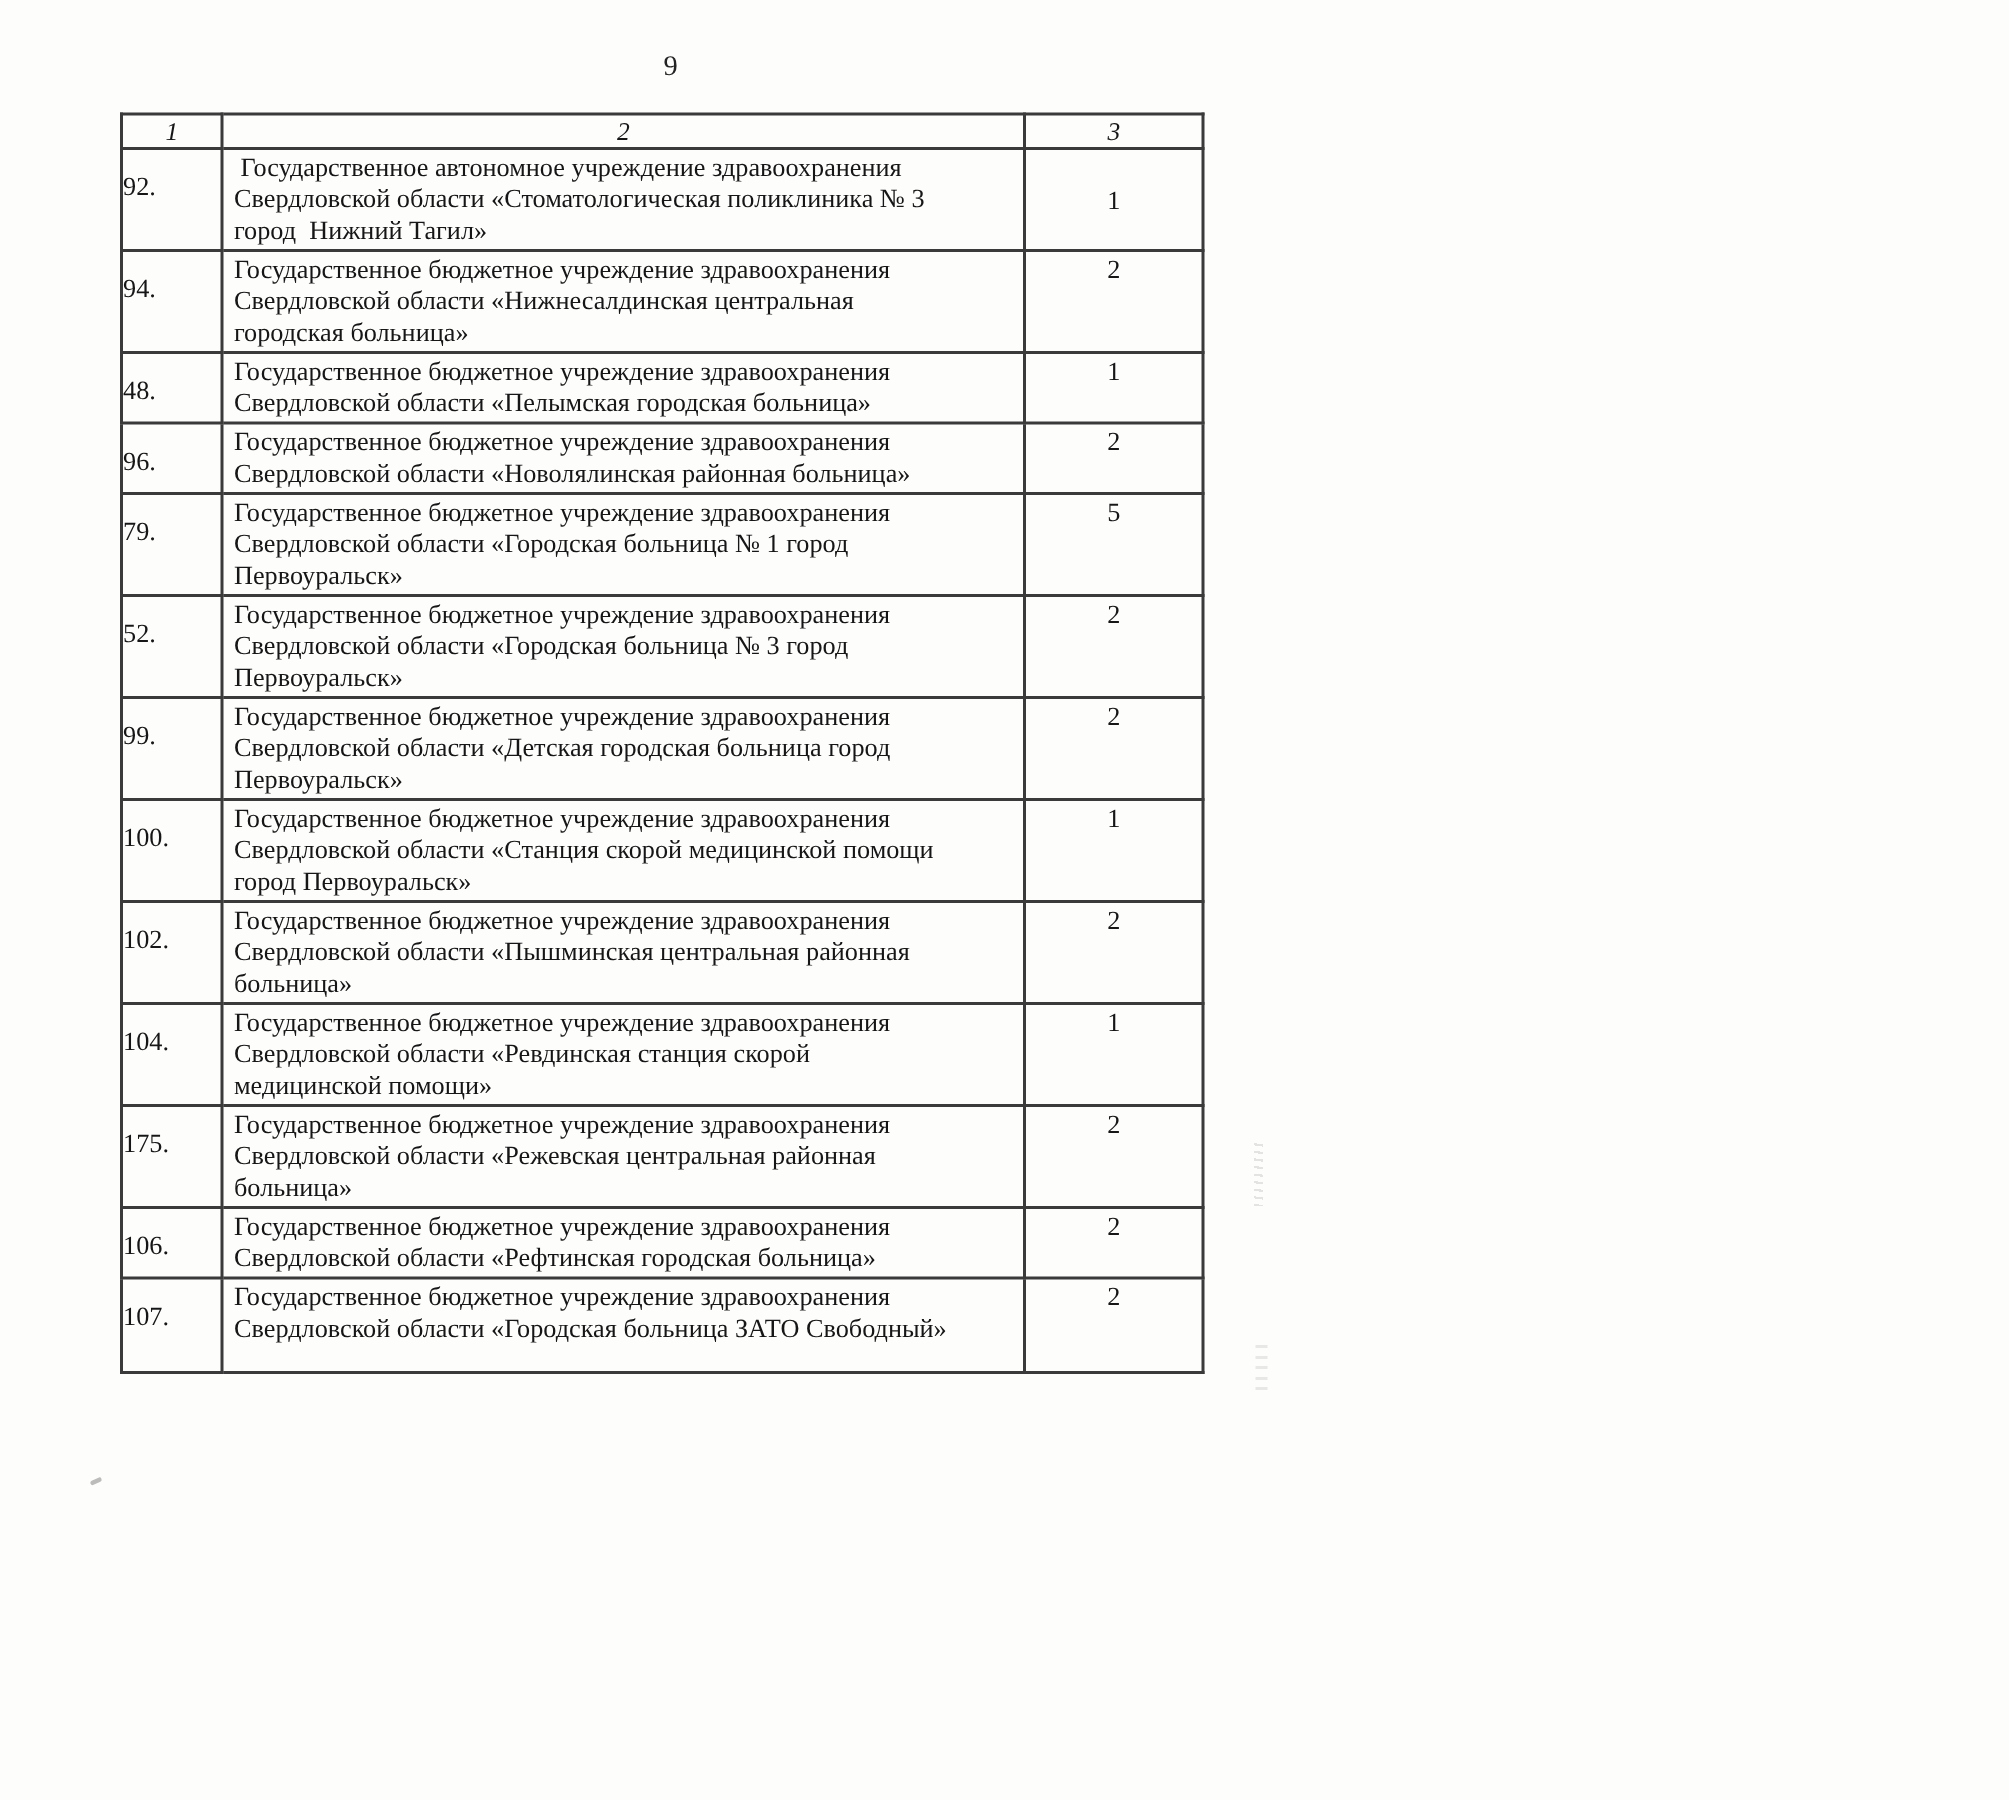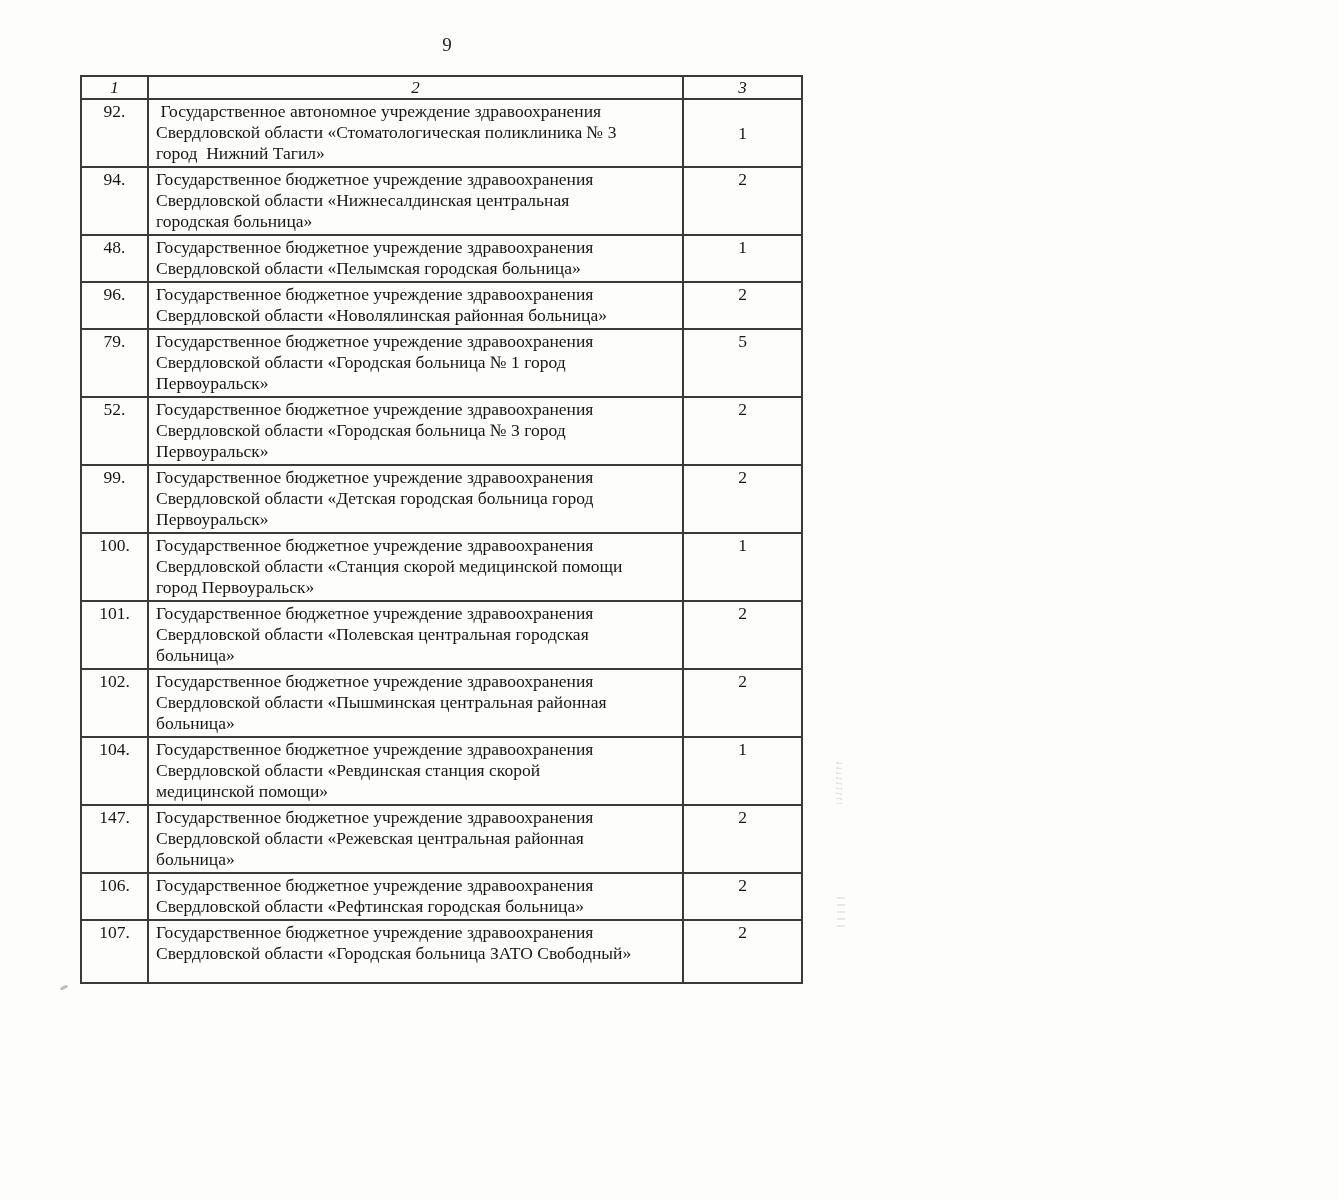--- a/index.html
+++ b/index.html
@@ -46,23 +46,22 @@
   }
   .doc-table thead th {
     height: 19px;
     font-weight: normal;
     font-style: italic;
     font-size: 17px;
     text-align: center;
     vertical-align: middle;
   }
   td.cell-num {
-    text-align: center;
     vertical-align: top;
-    padding-top: 1px;
+    padding-top: 14px;
     font-size: 17.5px;
   }
   td.cell-name {
     vertical-align: top;
     padding: 1px 4px 2px 7px;
     white-space: pre-wrap;
   }
   td.cell-value {
     text-align: center;
     vertical-align: top;
@@ -168,42 +167,35 @@
       <td class="cell-value">2</td>
     </tr>
         <tr>
       <td class="cell-num">100.</td>
       <td class="cell-name">Государственное бюджетное учреждение здравоохранения
 Свердловской области «Станция скорой медицинской помощи
 город Первоуральск»</td>
       <td class="cell-value">1</td>
     </tr>
         <tr>
-      <td class="cell-num">101.</td>
-      <td class="cell-name">Государственное бюджетное учреждение здравоохранения
-Свердловской области «Полевская центральная городская
-больница»</td>
-      <td class="cell-value">2</td>
-    </tr>
-        <tr>
       <td class="cell-num">102.</td>
       <td class="cell-name">Государственное бюджетное учреждение здравоохранения
 Свердловской области «Пышминская центральная районная
 больница»</td>
       <td class="cell-value">2</td>
     </tr>
         <tr>
       <td class="cell-num">104.</td>
       <td class="cell-name">Государственное бюджетное учреждение здравоохранения
 Свердловской области «Ревдинская станция скорой
 медицинской помощи»</td>
       <td class="cell-value">1</td>
     </tr>
         <tr>
-      <td class="cell-num">147.</td>
+      <td class="cell-num">175.</td>
       <td class="cell-name">Государственное бюджетное учреждение здравоохранения
 Свердловской области «Режевская центральная районная
 больница»</td>
       <td class="cell-value">2</td>
     </tr>
         <tr>
       <td class="cell-num">106.</td>
       <td class="cell-name">Государственное бюджетное учреждение здравоохранения
 Свердловской области «Рефтинская городская больница»</td>
       <td class="cell-value">2</td>

